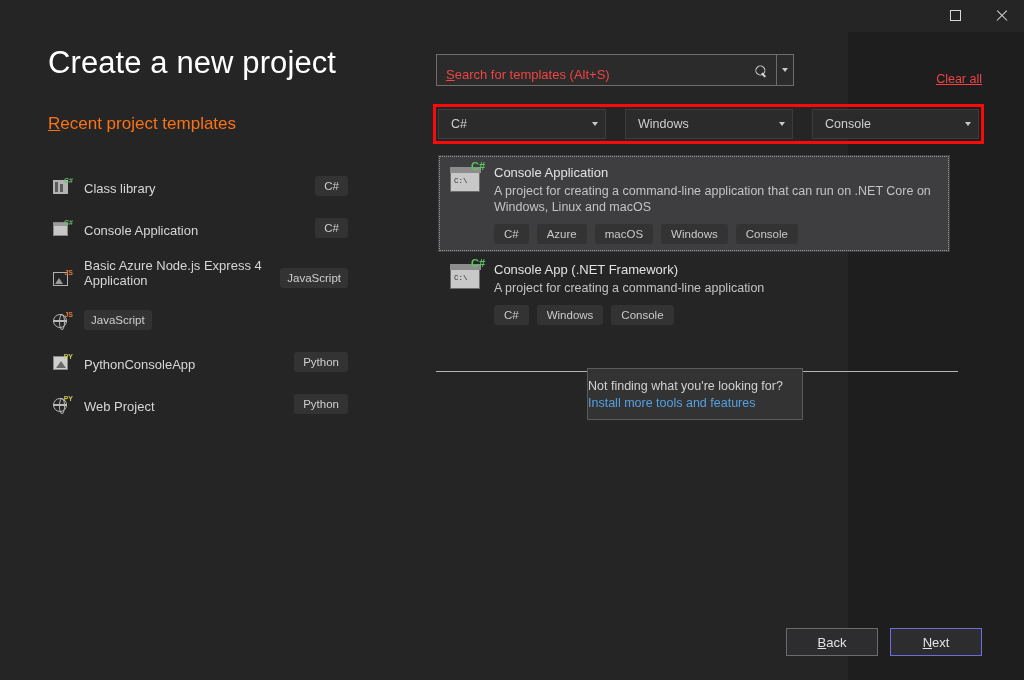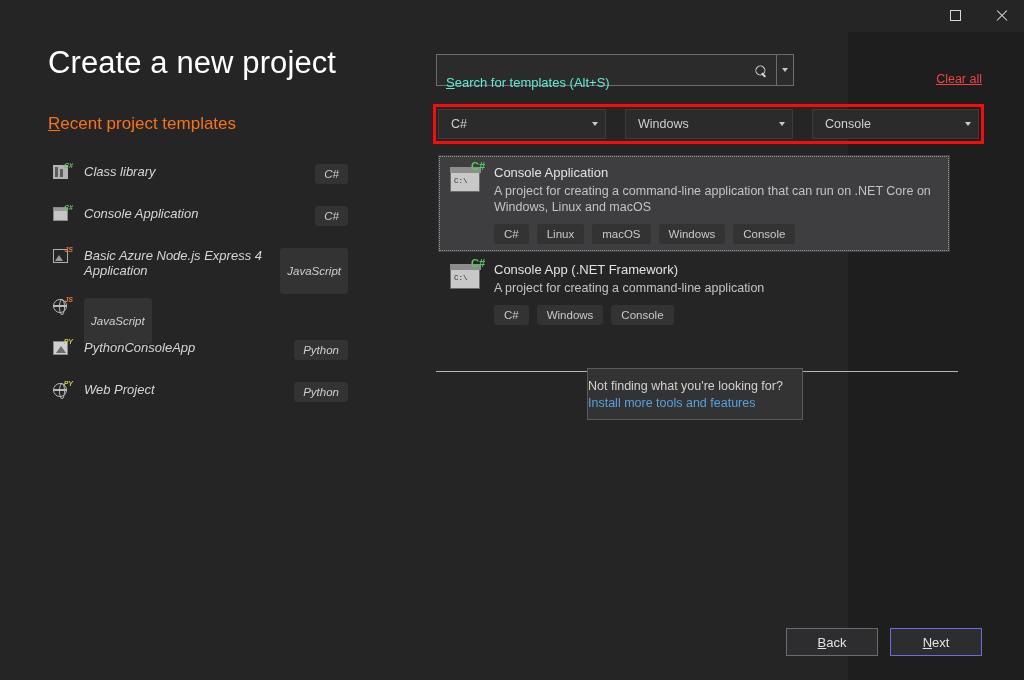--- a/index.html
+++ b/index.html
@@ -47,38 +47,38 @@
     letter-spacing: 0.1px; white-space: nowrap;
   }
   .recent-heading {
     position: absolute; left: 48px; top: 82px;
     font-size: 17px; color: #f97316; white-space: nowrap;
   }
   .recent-heading .acc { text-decoration: underline; }
 
   .recent-list { position: absolute; left: 48px; top: 132px; width: 300px; }
   .recent-item {
-    position: relative; display: flex; align-items: flex-start;
-    height: 32px; margin-bottom: 10px; cursor: default; font-style: italic;
+    position: relative; display: flex; align-items: flex-end;
+    height: 32px; margin-bottom: 10px; cursor: default;
   }
   .recent-item.two-line { height: 40px; }
   .ri-icon {
     position: relative; width: 17px; height: 17px; flex: 0 0 17px;
     margin-right: 14px; margin-left: 5px;
   }
   .ri-label {
     flex: 1 1 auto; font-size: 13px; color: #d6d6d6;
     line-height: 15px; padding-right: 8px;
   }
   .ri-badge {
     flex: 0 0 auto; background: #333333; color: #cfcfcf;
     font-size: 11.5px; border-radius: 3px;
     padding: 4px 9px 4px 9px; white-space: nowrap;
   }
-  .ri-badge.wide { padding: 17px 7px; }
+  .ri-badge.wide { padding: 4px 7px; }
 
   
   .ic-base { position: absolute; left: 0; top: 1px; width: 15px; height: 14px; }
   .ic-win  { background: #c7c7c7; border: 1px solid #8a8a8a; }
   .ic-win::before {
     content: ""; position: absolute; left: 0; top: 0; right: 0; height: 3px;
     background: #9b9b9b;
   }
   .ic-globe {
     position: absolute; left: 0; top: 1px; width: 14px; height: 14px;
@@ -139,22 +139,22 @@
     border: 1px solid #6d6d6d; background: #2b2b2b; display: flex; align-items: center;
   }
   .search-input {
     flex: 1 1 auto; height: 30px; border: 0; outline: none;
     background: transparent; color: #c6c6c6;
     font-family: "Liberation Sans", sans-serif; font-size: 13px;
     padding: 0 6px 0 8px;
   }
   .search-input::placeholder { color: #c0c0c0; opacity: 1; }
   .search-ph {
-    position: absolute; left: 9px; top: 20px;
-    font-size: 13px; color: #5eead4; pointer-events: none;
+    position: absolute; left: 9px; top: 12px;
+    font-size: 13px; color: #ef4444; pointer-events: none;
   }
   .search-ph .acc { text-decoration: underline; }
   .search-icon-btn {
     flex: 0 0 auto; width: 28px; height: 30px;
     display: flex; align-items: center; justify-content: center;
   }
   .mag {
     position: relative; width: 13px; height: 13px;
     transform: rotate(-45deg);
   }
@@ -386,21 +386,21 @@
           <div class="cons-icon">
             <span class="cpath">C:\</span>
             <span class="cs-badge">C#</span>
           </div>
         </div>
         <div class="tpl-body">
           <div class="tpl-title">Console Application</div>
           <div class="tpl-desc">A project for creating a command-line application that can run on .NET Core on Windows, Linux and macOS</div>
           <div class="tpl-tags">
             <span class="tag">C#</span>
-            <span class="tag">Linux</span>
+            <span class="tag">Azure</span>
             <span class="tag">macOS</span>
             <span class="tag">Windows</span>
             <span class="tag">Console</span>
           </div>
         </div>
       </div>
 
       <div class="tpl">
         <div class="tpl-icon">
           <div class="cons-icon">

